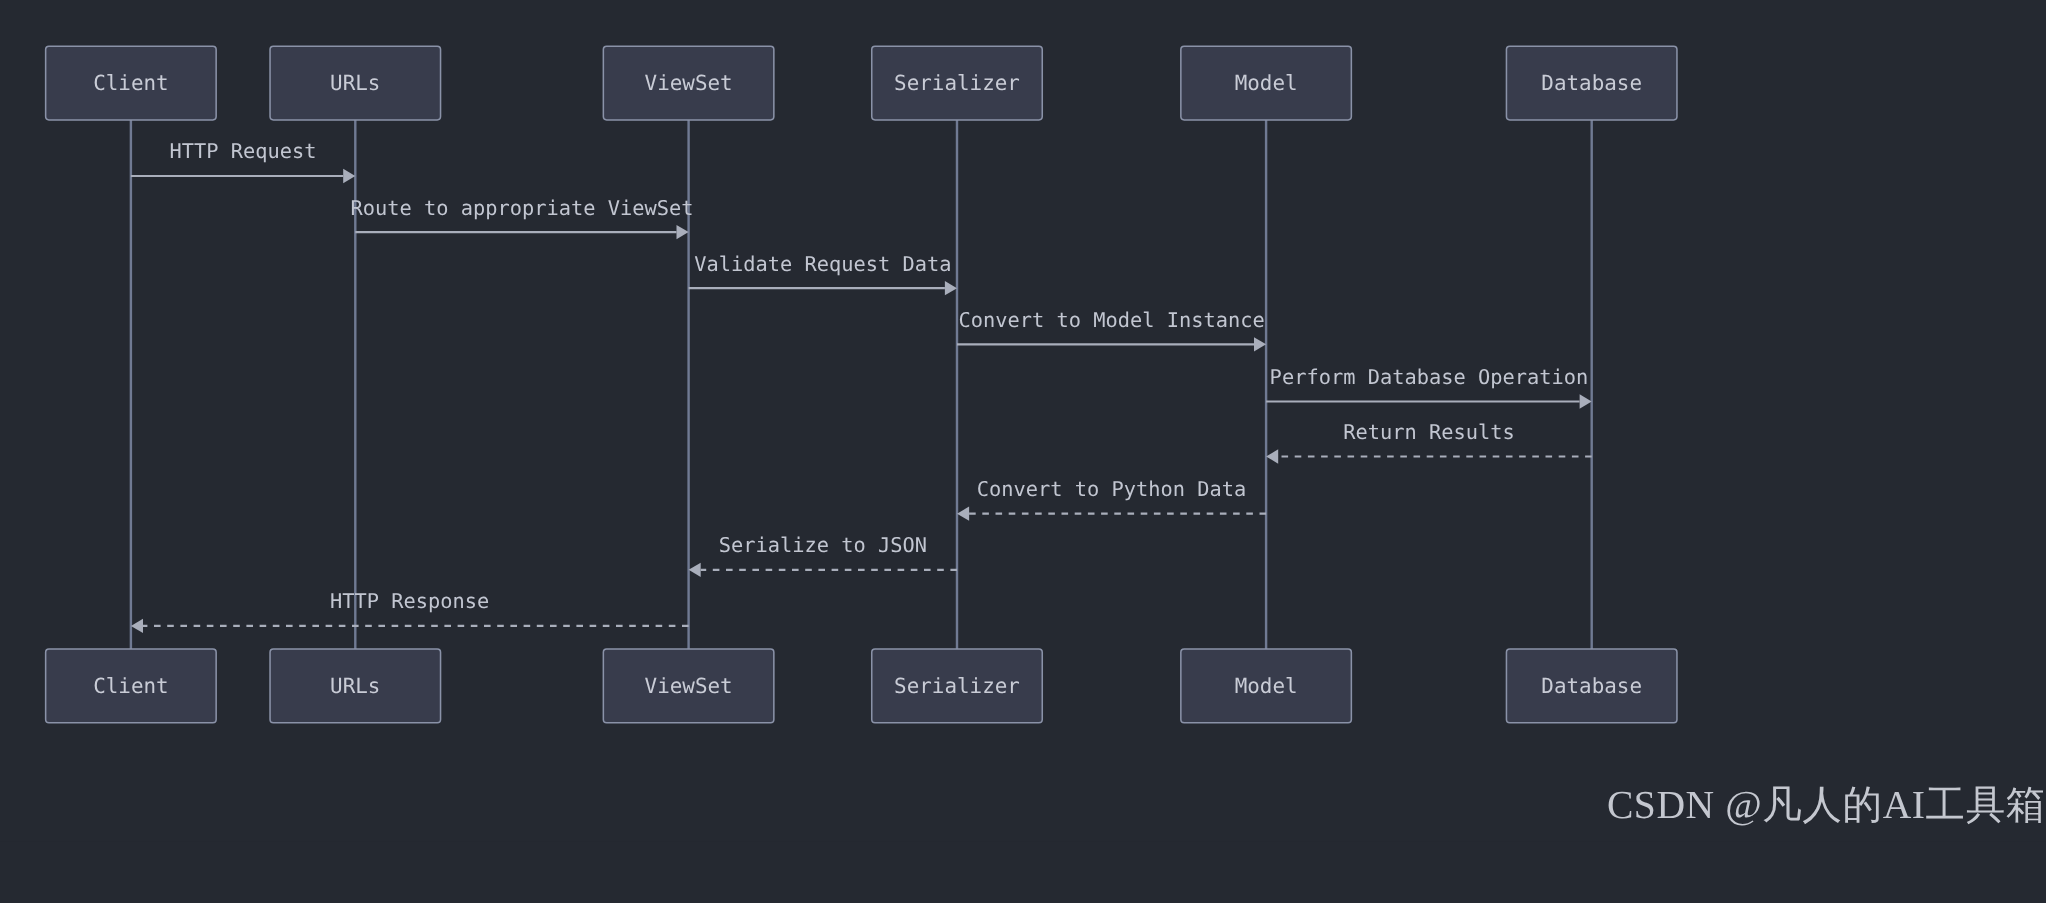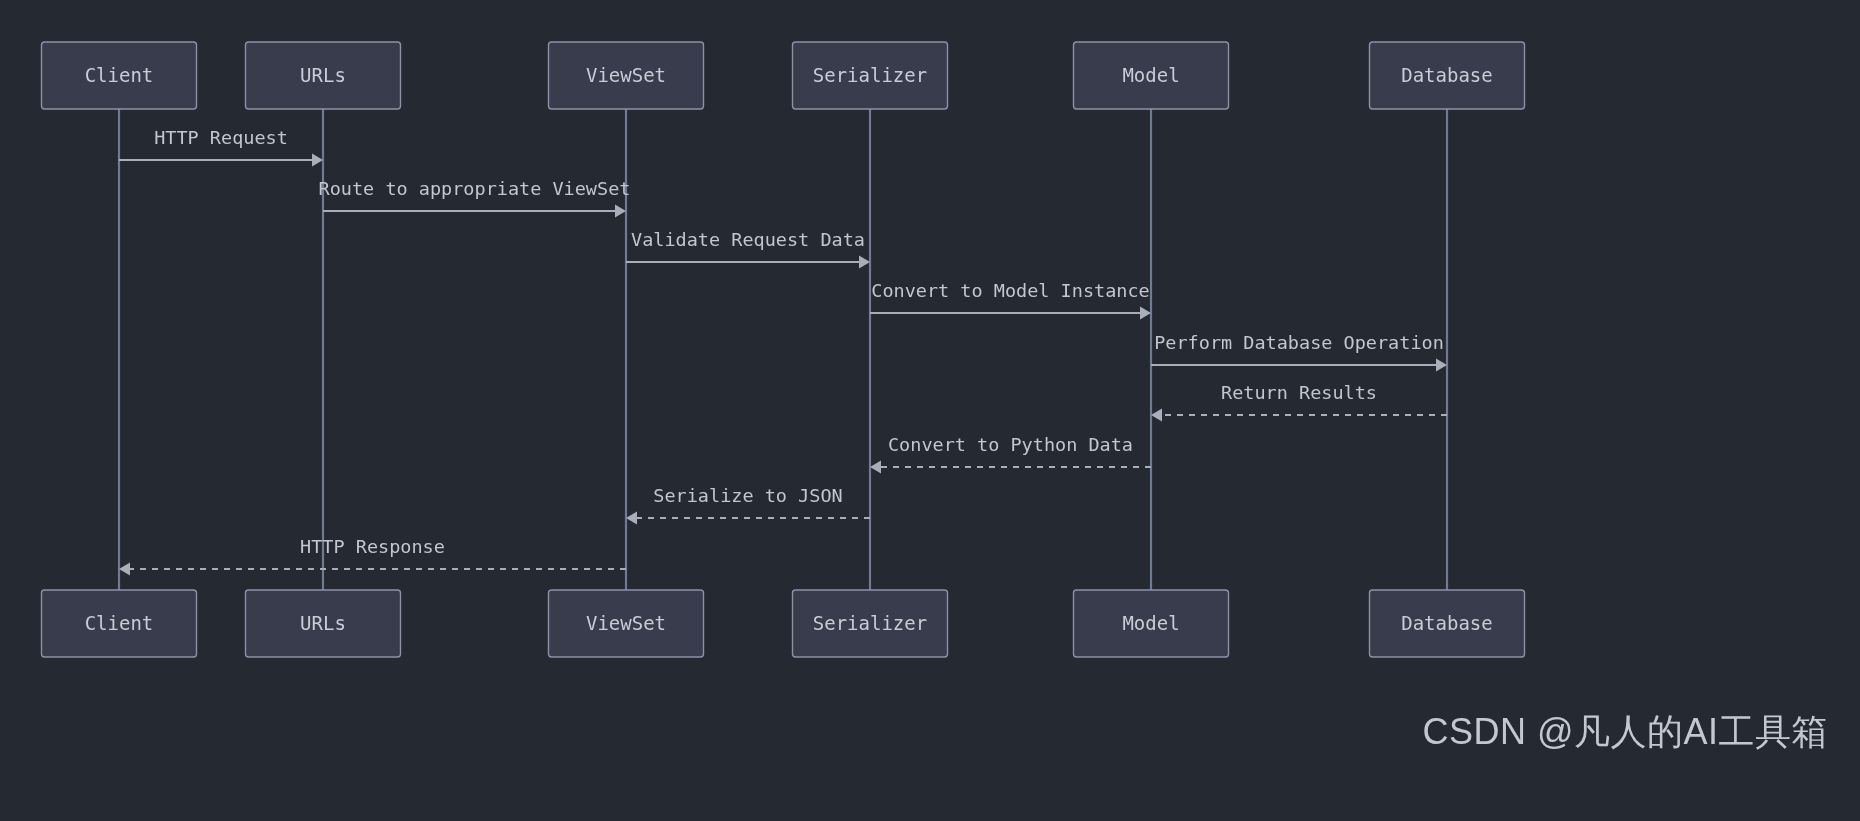--- a/index.html
+++ b/index.html
@@ -55,24 +55,24 @@
     font-family: "DejaVu Sans Mono", "Liberation Mono", monospace;
     font-size: 18.5px;
     text-anchor: middle;
     dominant-baseline: middle;
   }
   .arrow-head {
     fill: #a9aebb;
   }
   #watermark {
     position: absolute;
-    right: 32px;
+    right: 0;
     bottom: 8px;
     color: #d2d5dd;
-    font-family: Liberation Sans, sans-serif;
+    font-family: Liberation Serif, serif;
     font-size: 36px;
     letter-spacing: 0.5px;
     white-space: nowrap;
     opacity: 0.92;
   }
 </style>
 </head>
 <body>
 
 <div id="stage">

